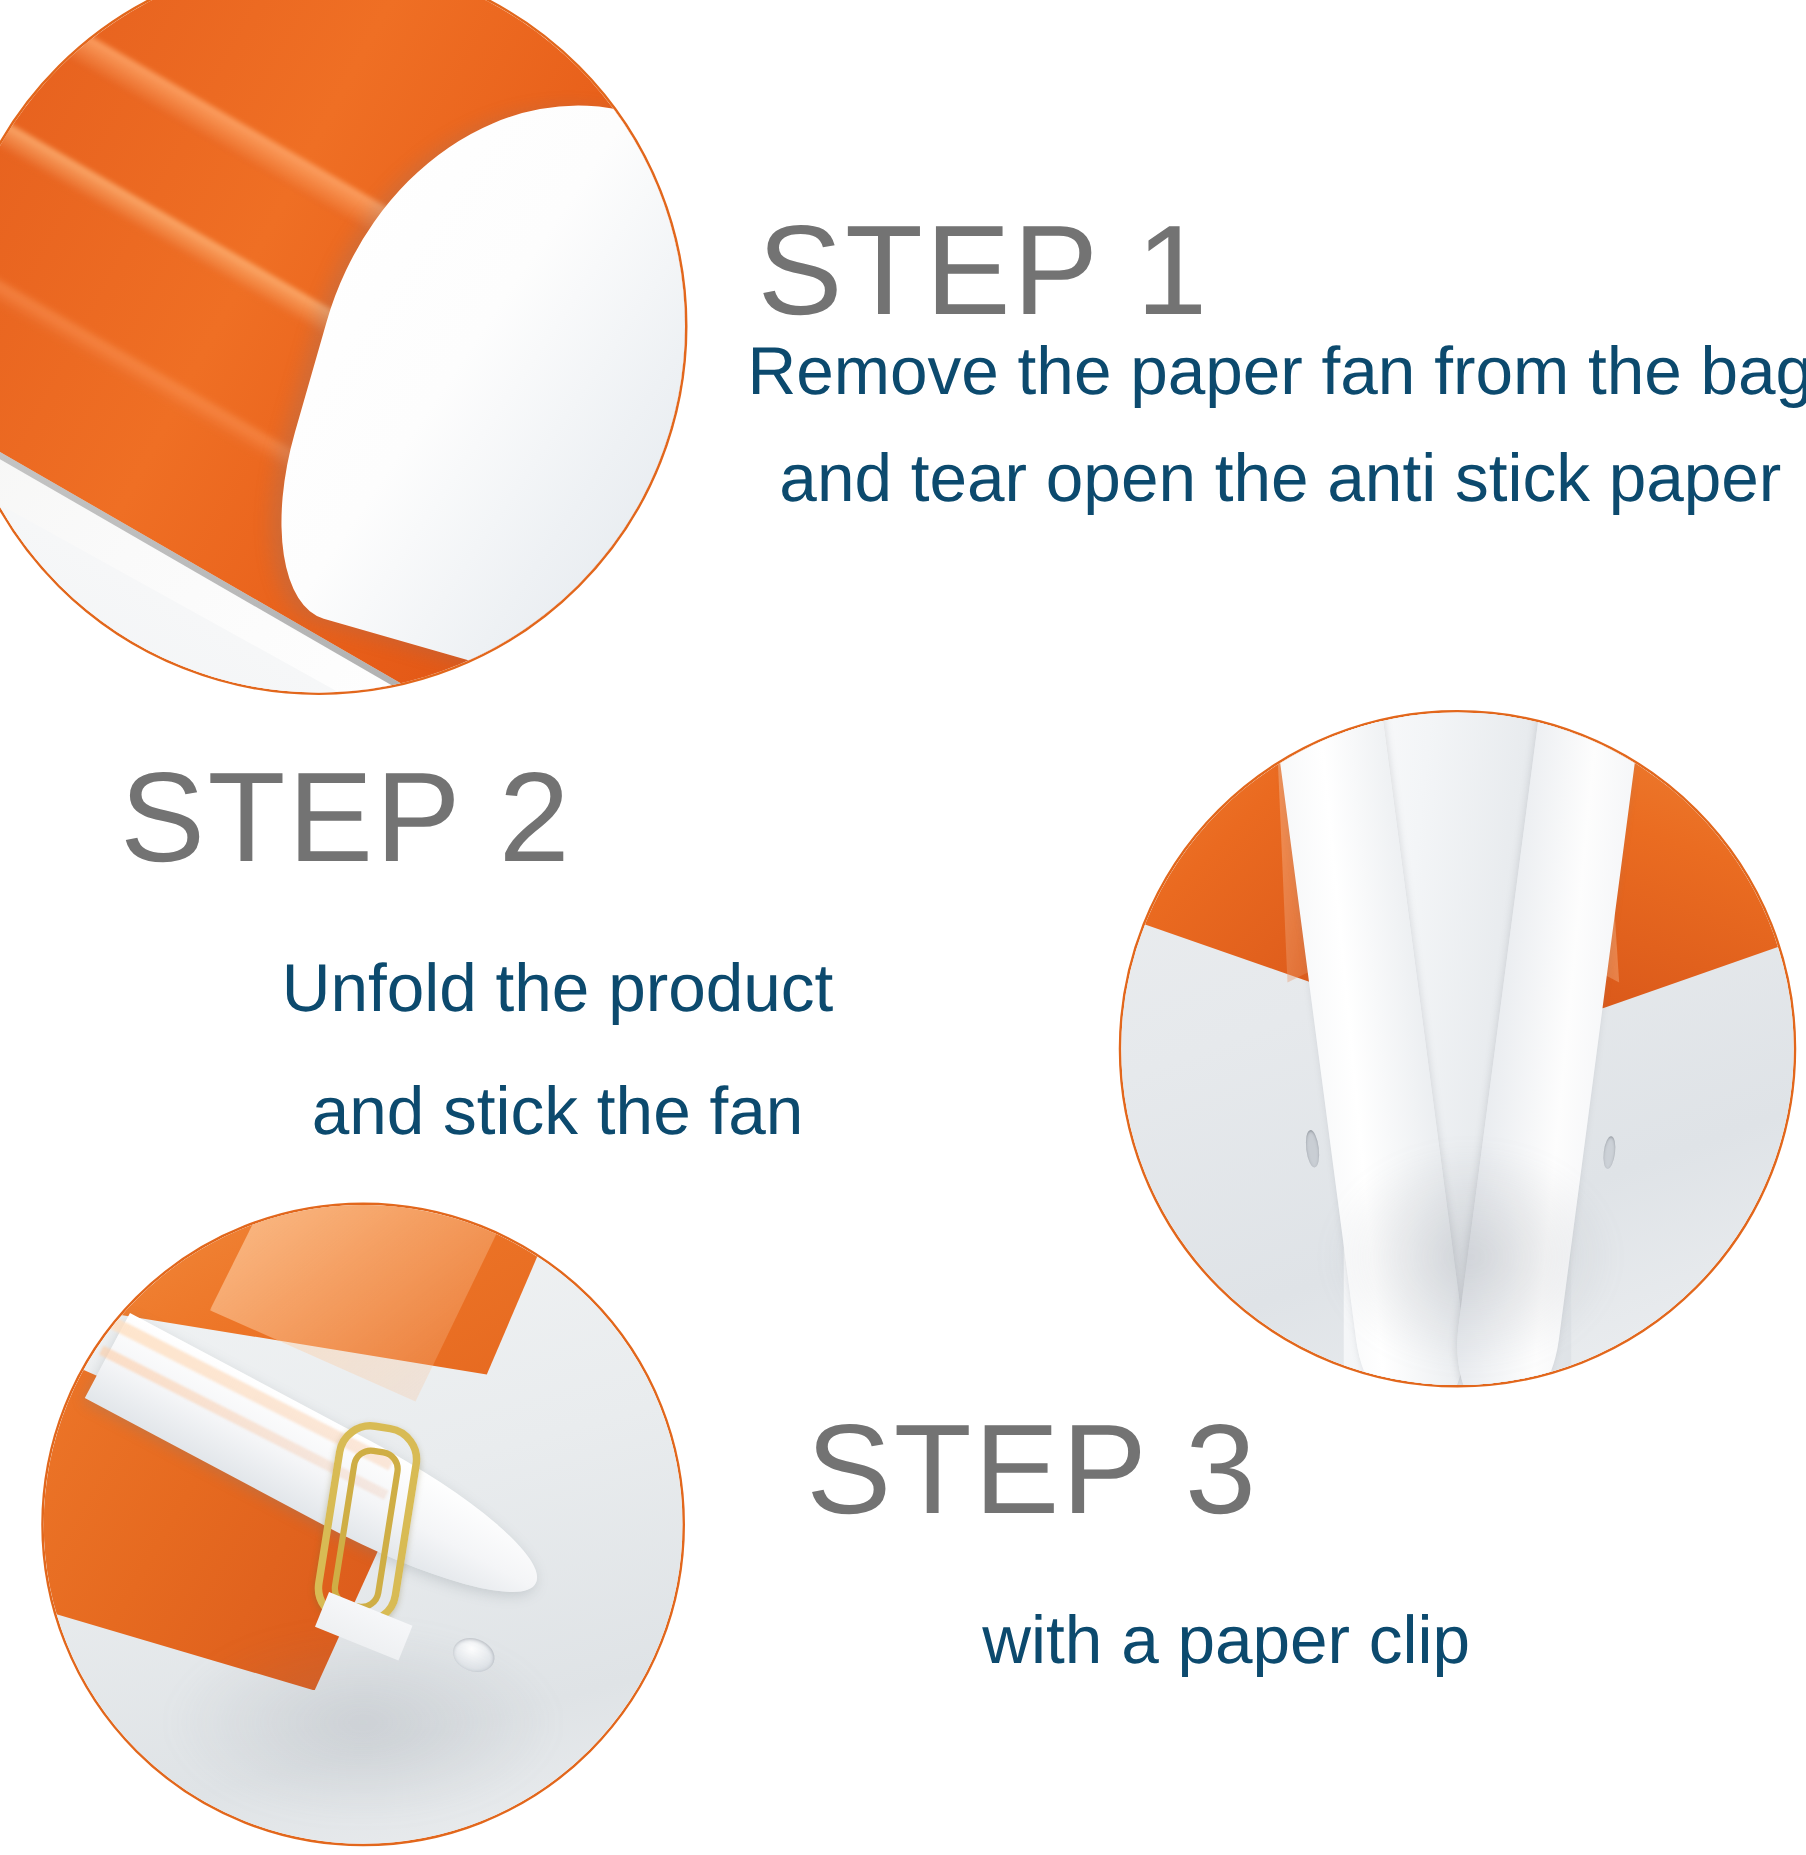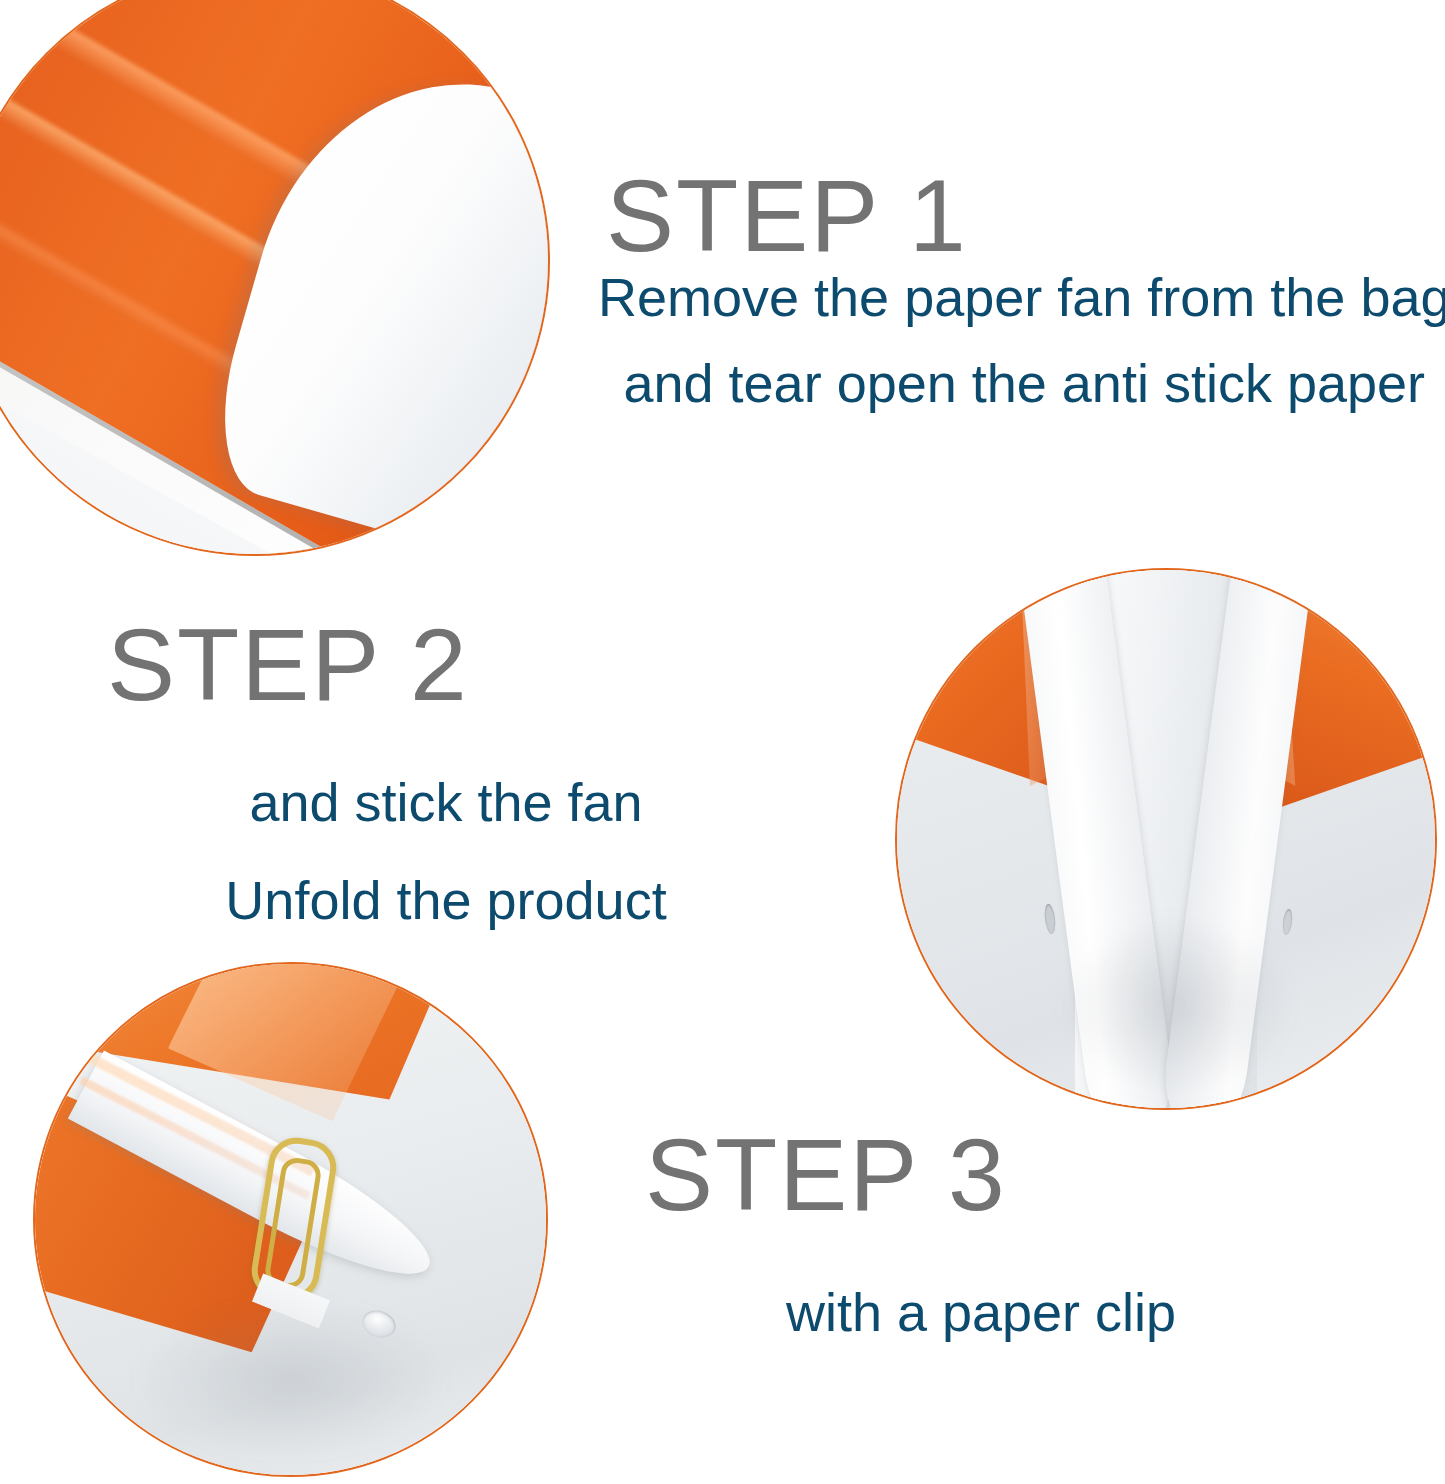--- a/index.html
+++ b/index.html
@@ -39,21 +39,21 @@
     white-space: nowrap;
     text-align: center;
   }
 
   #step1-block { left: 598px; top: 163px; text-align: left; }
   #step1-block .step-heading { margin: 0 0 0 8px; }
   #step1-block .step-line:nth-of-type(1) { margin-top: 56px; }
   #step1-block .step-line + .step-line { margin-top: 32px; }
 
   #step2-block { left: 96px; top: 601px; text-align: left; }
-  #step2-block .step-heading { margin: 11px; }
+  #step2-block .step-heading { margin: 0; }
   #step2-block .body-wrap { text-align: center; width: 700px; }
   #step2-block .step-line:nth-of-type(1) { margin-top: 56px; }
   #step2-block .step-line + .step-line { margin-top: 44px; }
 
   #step3-block { left: 641px; top: 1122px; text-align: left; }
   #step3-block .step-heading { margin: 0 0 0 4px; }
   #step3-block .body-wrap { text-align: center; width: 680px; }
   #step3-block .step-line:nth-of-type(1) { margin-top: 56px; }
   #step3-block .step-line + .step-line { margin-top: 44px; }
 
@@ -316,22 +316,22 @@
 
   <div class="step-block" id="step1-block">
     <div class="step-heading">STEP 1</div>
     <div class="step-line">Remove the paper fan from the bag</div>
     <div class="step-line">and tear open the anti stick paper</div>
   </div>
 
   <div class="step-block" id="step2-block">
     <div class="step-heading">STEP 2</div>
     <div class="body-wrap">
+      <div class="step-line">Unfold the product</div>
       <div class="step-line">and stick the fan</div>
-      <div class="step-line">Unfold the product</div>
     </div>
   </div>
 
   <div class="photo-circle" id="circle-2">
     <div class="photo-inner">
       <div class="layer" id="c2-white-bg"></div>
       <div class="layer" id="c2-orange-left"></div>
       <div class="layer" id="c2-orange-left-fold"></div>
       <div class="layer" id="c2-orange-right"></div>
       <div class="layer" id="c2-orange-right-fold"></div>

